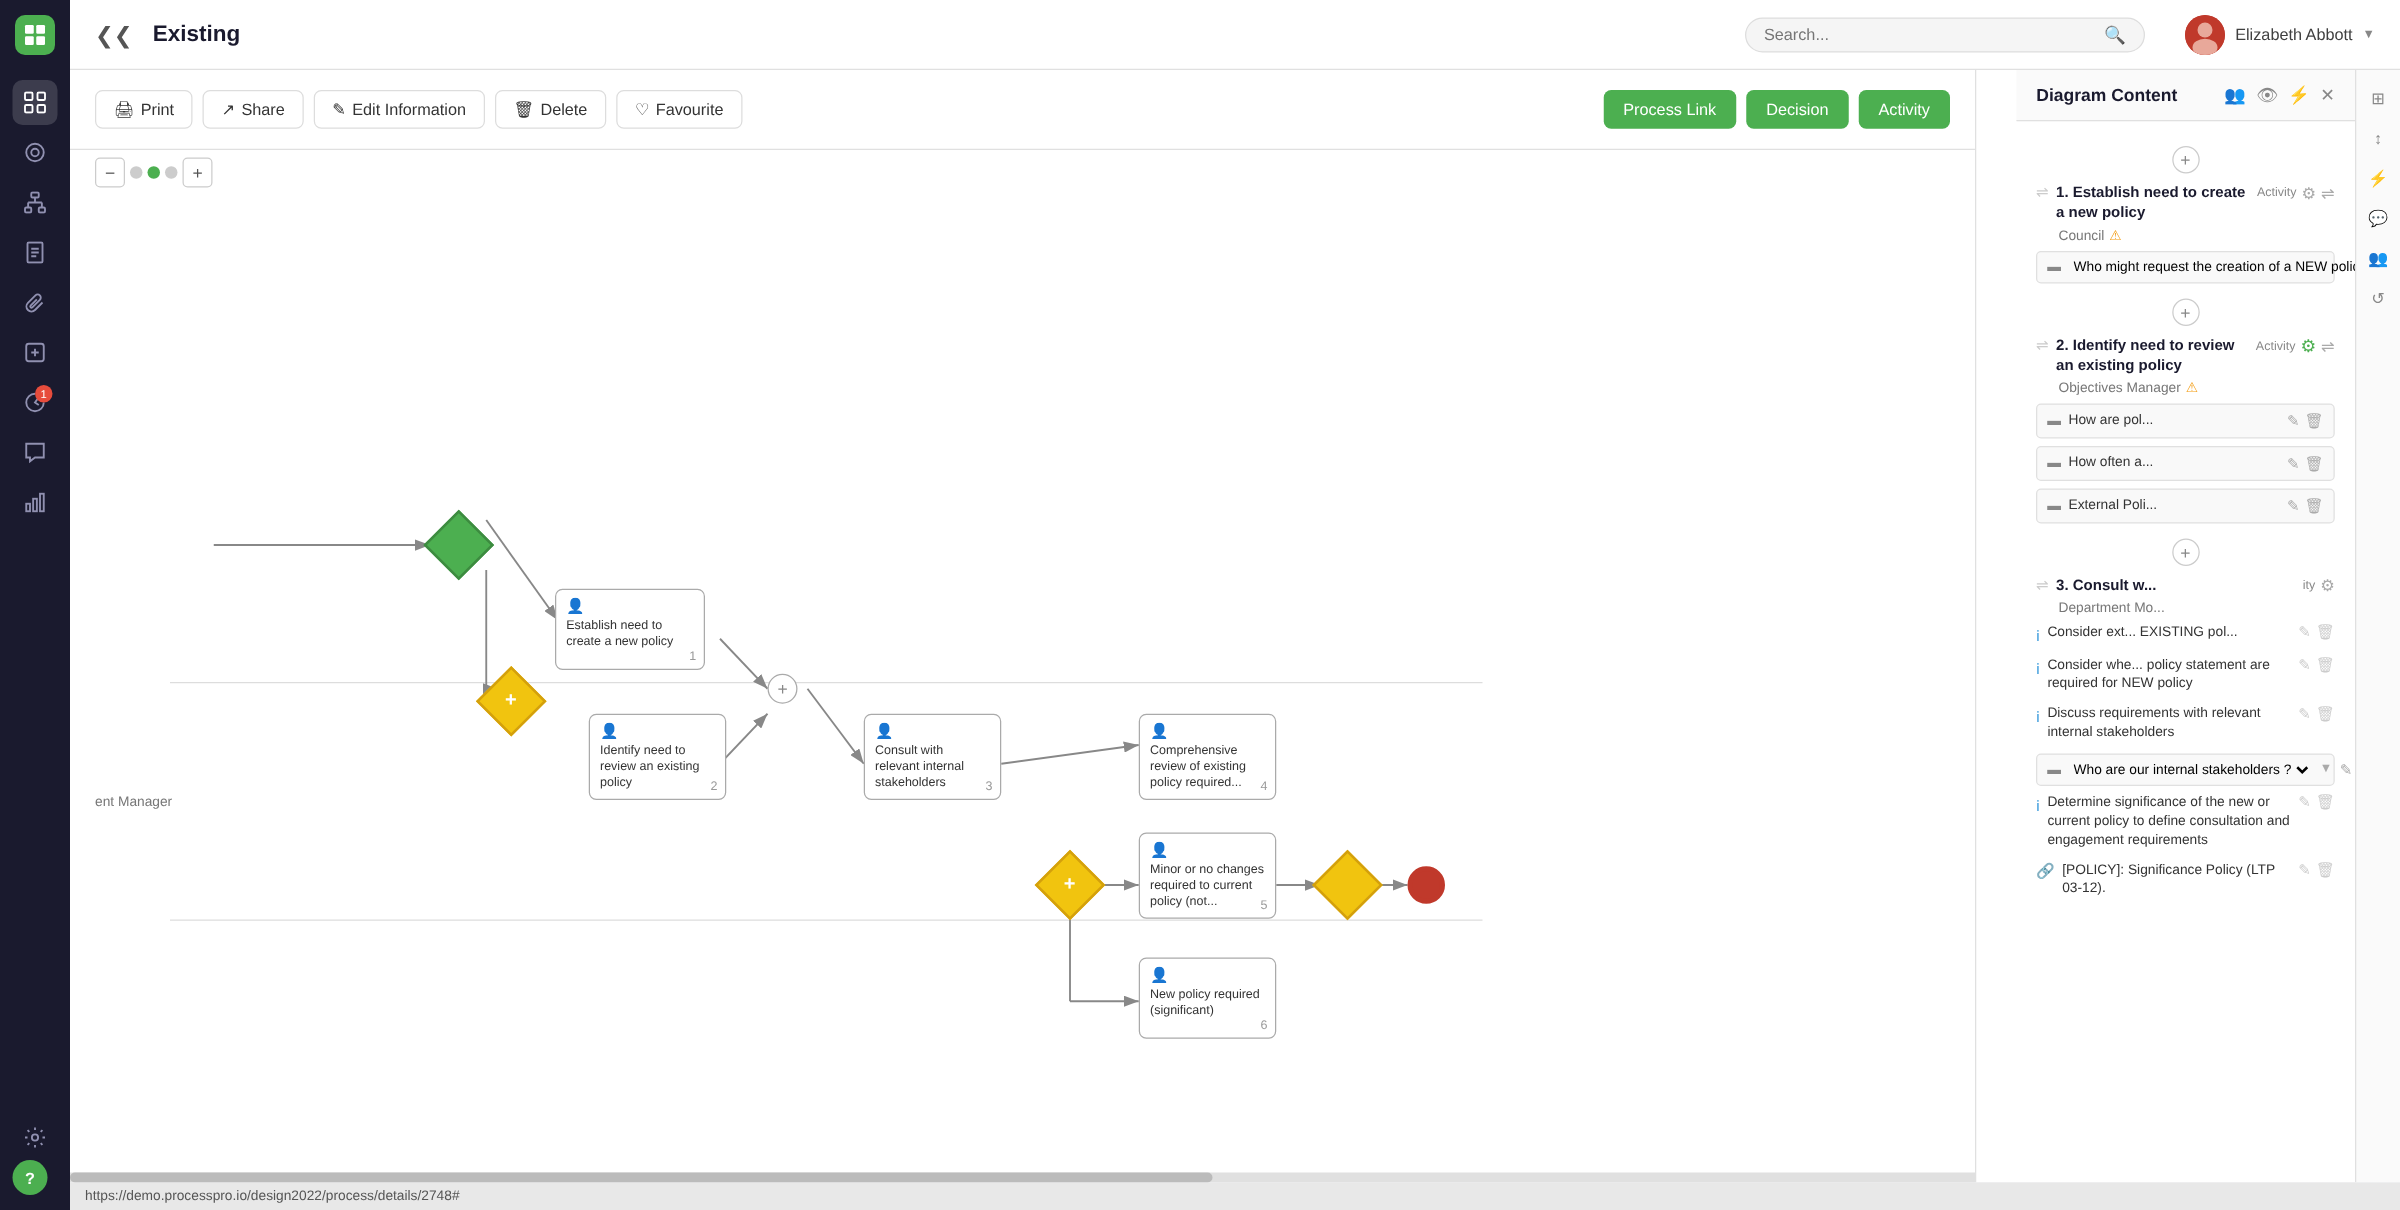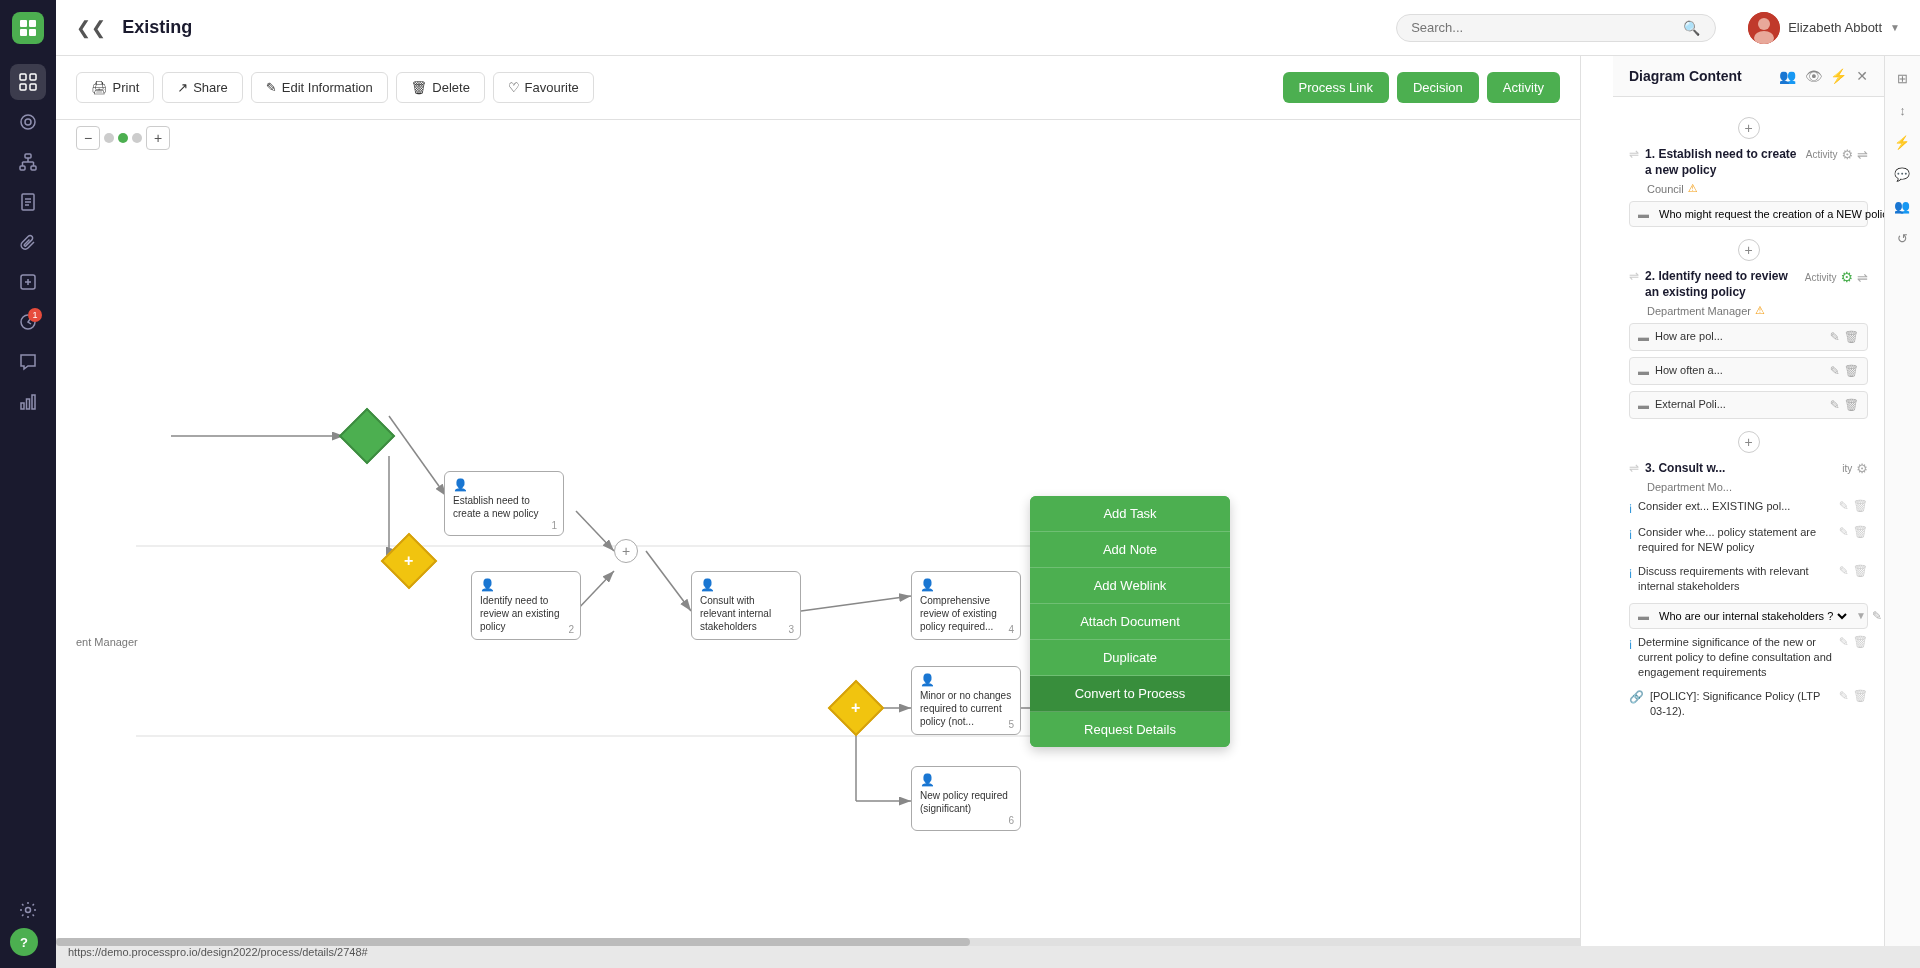--- a/index.html
+++ b/index.html
@@ -360,21 +360,21 @@
       position: relative; cursor: pointer;
     }
     .scrollbar-thumb {
       position: absolute; height: 100%; background: #bbb; border-radius: 4px;
       left: 0; width: 60%;
     }
 
     
     .url-bar {
       height: 22px; background: #e8e8e8;
-      display: flex; align-items: flex-start;
+      display: flex; align-items: center;
       padding: 0 12px; font-size: 11px; color: #555;
     }
   </style>
 </head>
 <body>
 
 <div class="left-sidebar">
   <div class="sidebar-logo">
     <svg width="20" height="20" viewBox="0 0 20 20" fill="white">
       <rect x="2" y="2" width="7" height="7" rx="1"></rect>
@@ -608,31 +608,20 @@
         <div class="bpmn-element" style="left:1002px; top:532px; width:40px; height:40px; background:#f1c40f; border:2px solid #d4a00c; transform:rotate(45deg);"></div>
 
         <div class="bpmn-element bpmn-event-end" style="left:1070px; top:537px;"></div>
 
         <div class="bpmn-element bpmn-task" style="left:855px; top:610px; width:110px; min-height:65px;">
           <span class="bpmn-task-icon">👤</span>
           <span style="font-size:10px; line-height:1.3;">New policy required (significant)</span>
           <span class="bpmn-task-num">6</span>
         </div>
 
-        <div style="position:absolute; right:350px; top:340px; z-index:100; width:200px;">
-          <div style="background:#4CAF50; border-radius:6px; overflow:hidden; box-shadow: 0 4px 12px rgba(0,0,0,0.2);">
-            <button class="green-action-btn">Add Task</button>
-            <button class="green-action-btn">Add Note</button>
-            <button class="green-action-btn">Add Weblink</button>
-            <button class="green-action-btn">Attach Document</button>
-            <button class="green-action-btn">Duplicate</button>
-            <button class="green-action-btn convert">Convert to Process</button>
-            <button class="green-action-btn">Request Details</button>
-          </div>
-        </div>
 
       </div>
 
       <div class="diagram-scrollbar">
         <div class="scrollbar-thumb"></div>
       </div>
 
     </div>
 
     <div class="right-panel">
@@ -699,21 +688,21 @@
                   </span>
                 </div>
                 <div style="display:flex; align-items:center; gap:4px;">
                   <span class="activity-type">Activity</span>
 
                   <span style="color:#4CAF50; font-size:14px;">⚙</span>
                   <span class="act-tool-icon">⇌</span>
                 </div>
               </div>
               <div class="activity-owner">
-                <span>Department Manager</span>
+                <span>Objectives Manager</span>
                 <span class="owner-warning">⚠</span>
               </div>
 
               <div class="task-card" style="margin-top:6px;">
                 <span class="task-card-icon">▬</span>
                 <span class="task-card-text">How are pol...</span>
                 <div class="task-card-actions">
                   <span class="task-card-btn">✎</span>
                   <span class="task-card-btn">🗑</span>
                 </div>

